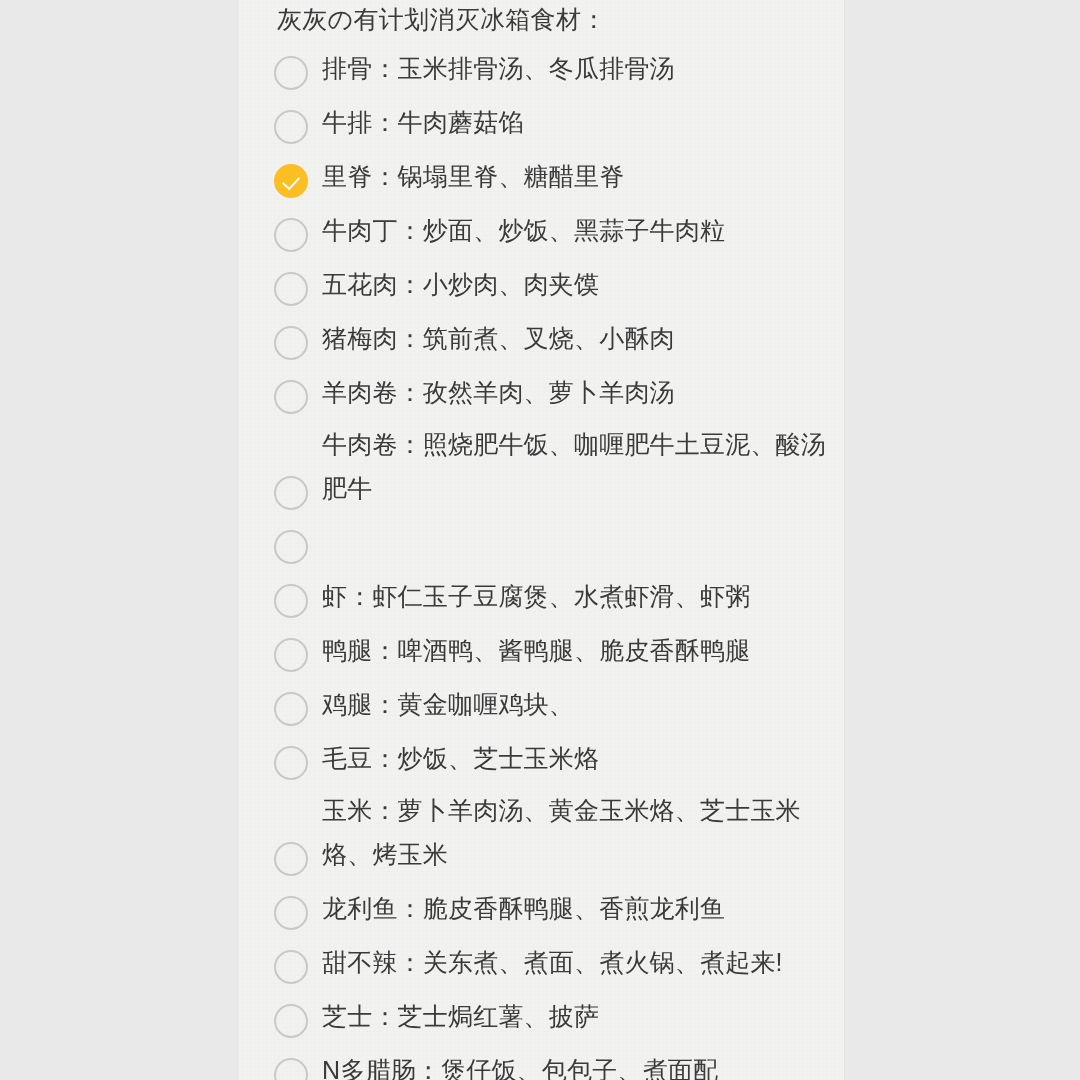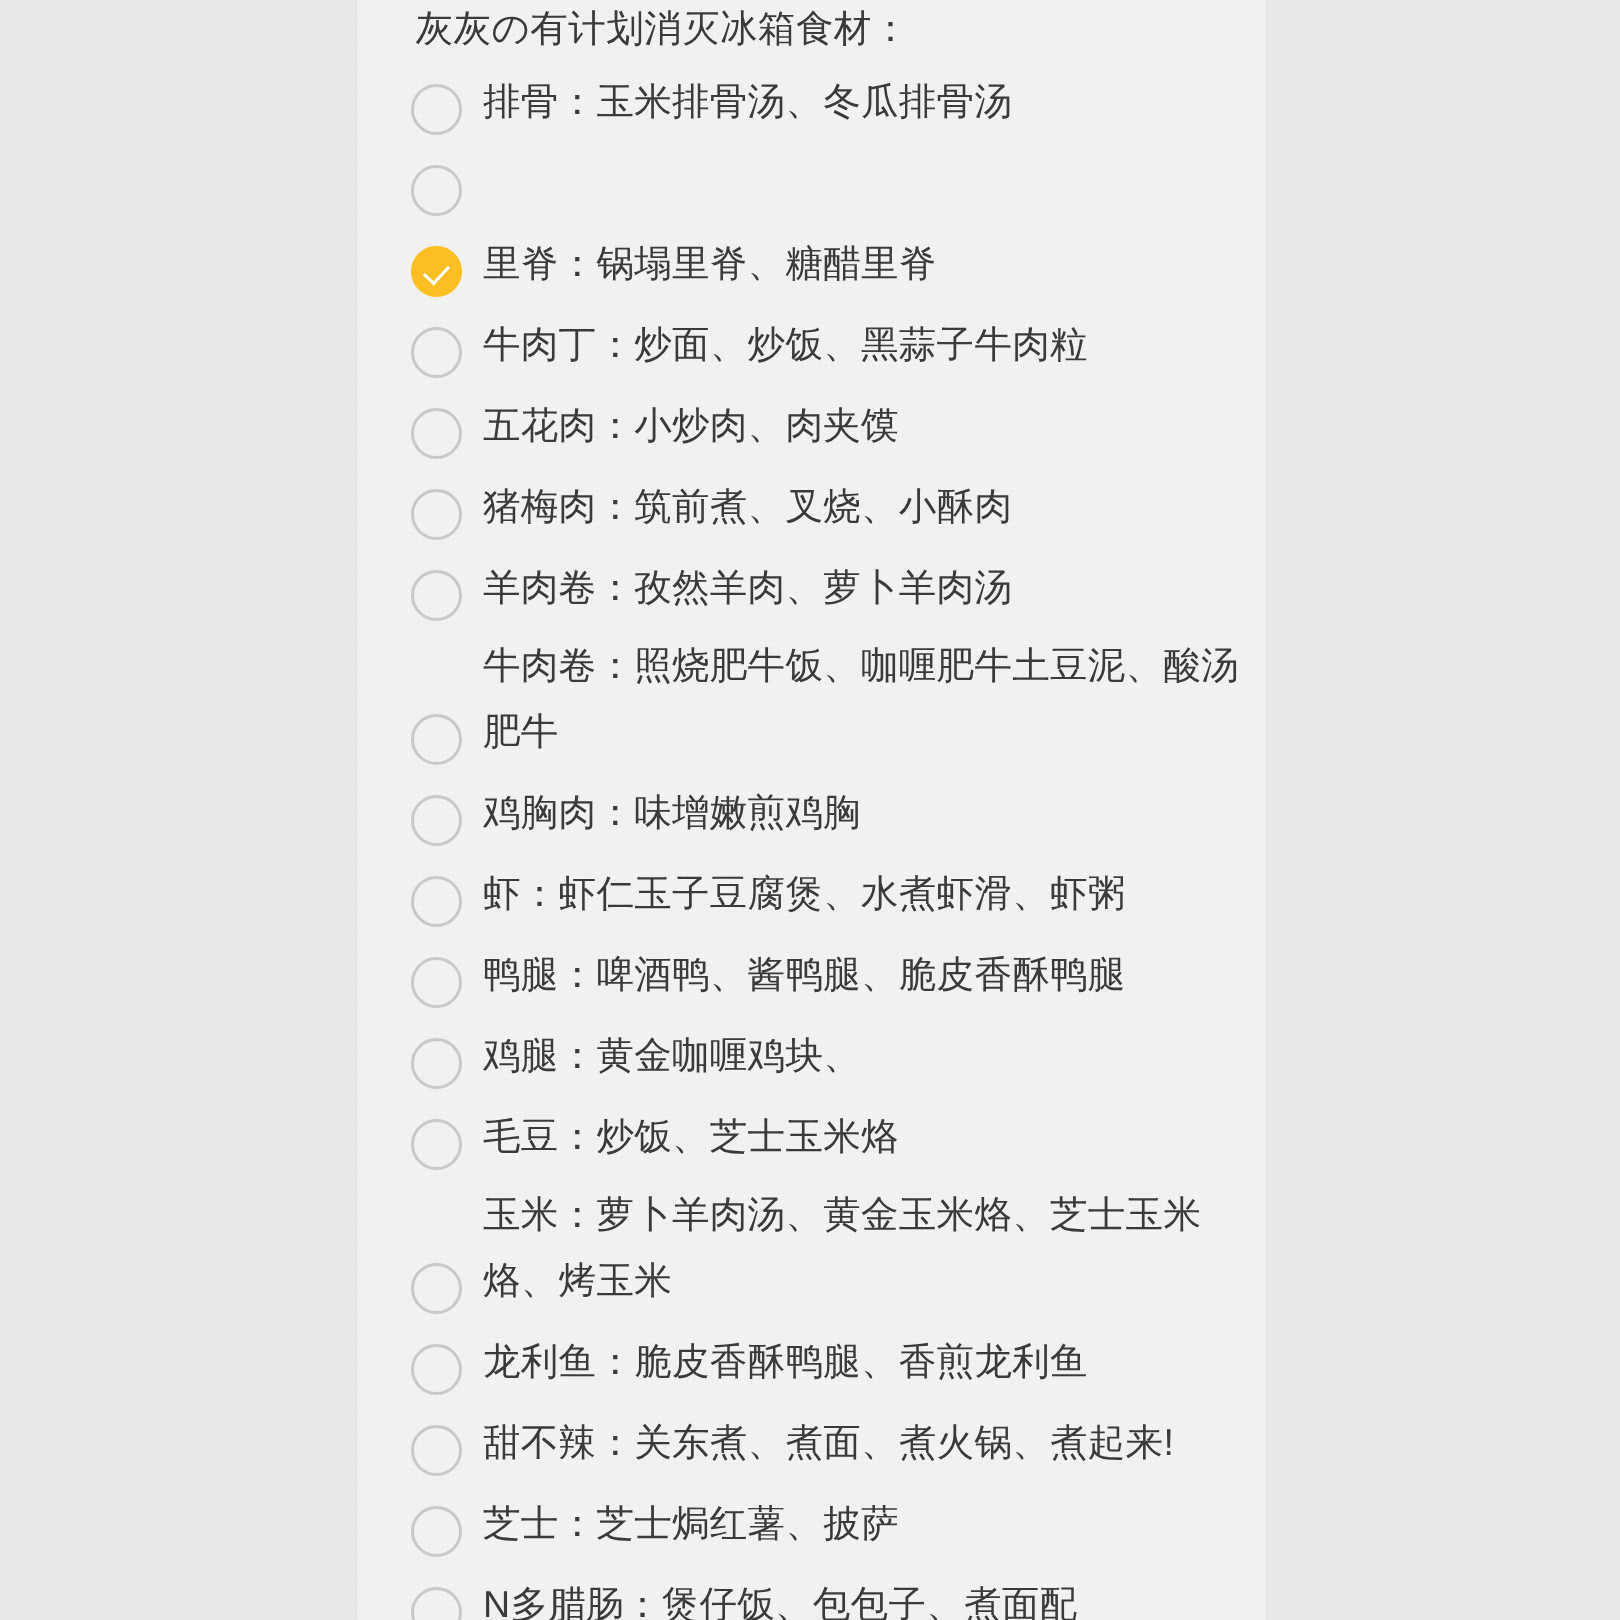--- a/index.html
+++ b/index.html
@@ -122,20 +122,21 @@
   <div id="note-card">
     <div id="content">
       <div class="note-title">灰灰の有计划消灭冰箱食材：</div>
       <div class="todo-list" id="todo-list">
           <div class="todo-item">
             <span class="checkbox"></span>
             <span class="todo-text">排骨：玉米排骨汤、冬瓜排骨汤</span>
           </div>
           <div class="todo-item">
             <span class="checkbox"></span>
+            <span class="todo-text">牛排：牛肉蘑菇馅</span>
           </div>
           <div class="todo-item">
             <span class="checkbox checked"></span>
             <span class="todo-text">里脊：锅塌里脊、糖醋里脊</span>
           </div>
           <div class="todo-item">
             <span class="checkbox"></span>
             <span class="todo-text">牛肉丁：炒面、炒饭、黑蒜子牛肉粒</span>
           </div>
           <div class="todo-item">
@@ -149,21 +150,20 @@
           <div class="todo-item">
             <span class="checkbox"></span>
             <span class="todo-text">羊肉卷：孜然羊肉、萝卜羊肉汤</span>
           </div>
           <div class="todo-item">
             <span class="checkbox"></span>
             <span class="todo-text">牛肉卷：照烧肥牛饭、咖喱肥牛土豆泥、酸汤肥牛</span>
           </div>
           <div class="todo-item">
             <span class="checkbox"></span>
-            <span class="todo-text">鸡胸肉：味增嫩煎鸡胸</span>
           </div>
           <div class="todo-item">
             <span class="checkbox"></span>
             <span class="todo-text">虾：虾仁玉子豆腐煲、水煮虾滑、虾粥</span>
           </div>
           <div class="todo-item">
             <span class="checkbox"></span>
             <span class="todo-text">鸭腿：啤酒鸭、酱鸭腿、脆皮香酥鸭腿</span>
           </div>
           <div class="todo-item">

